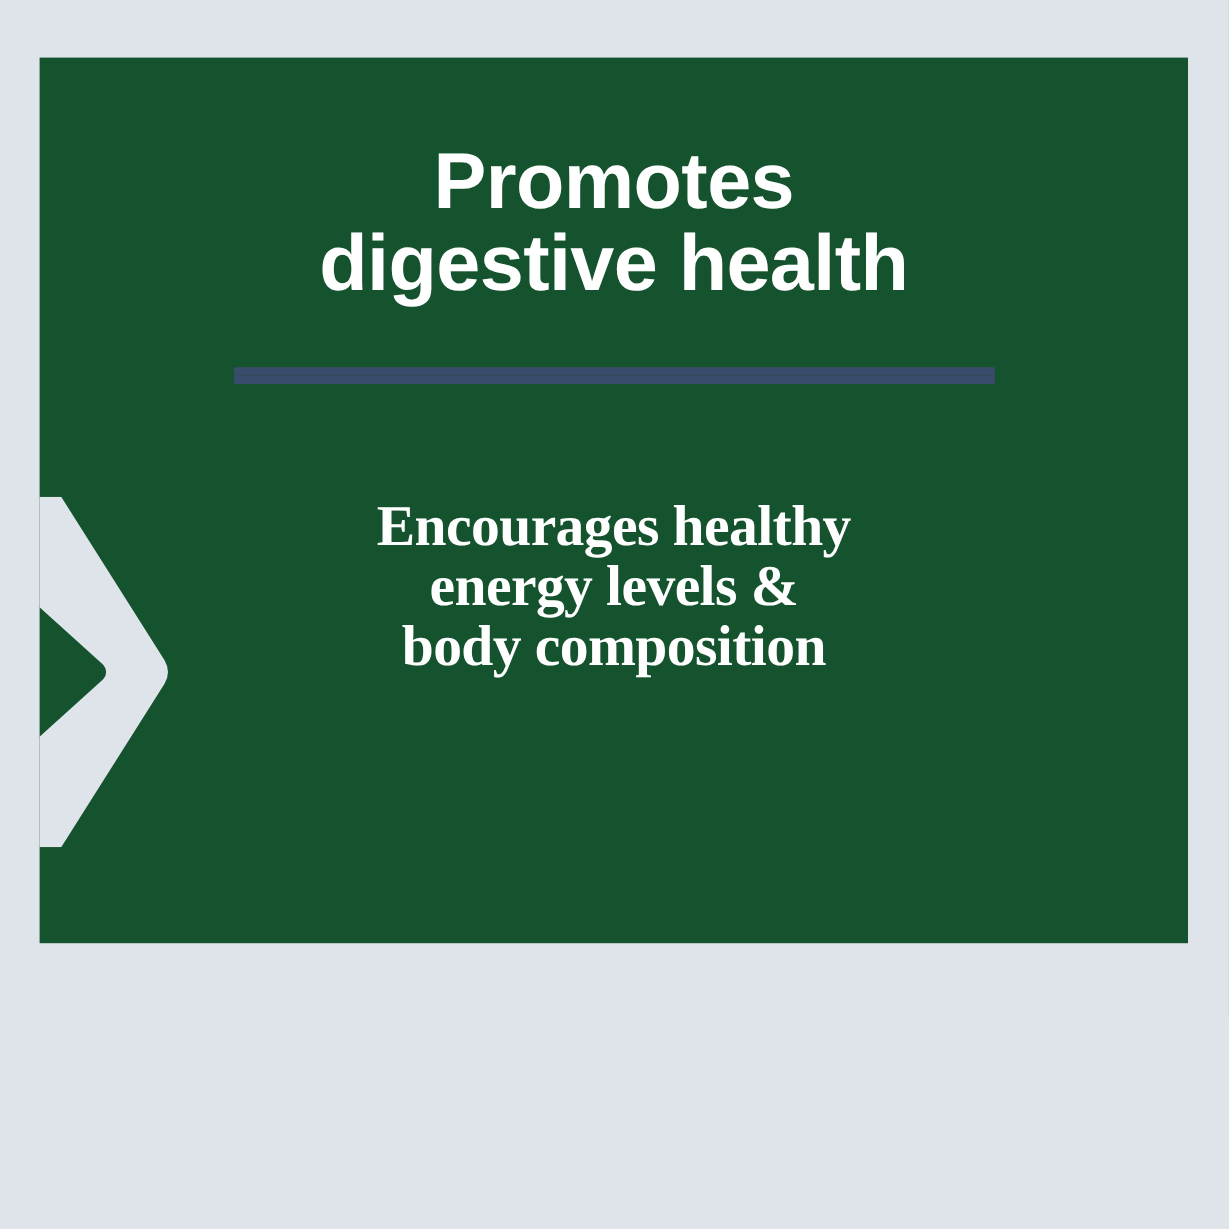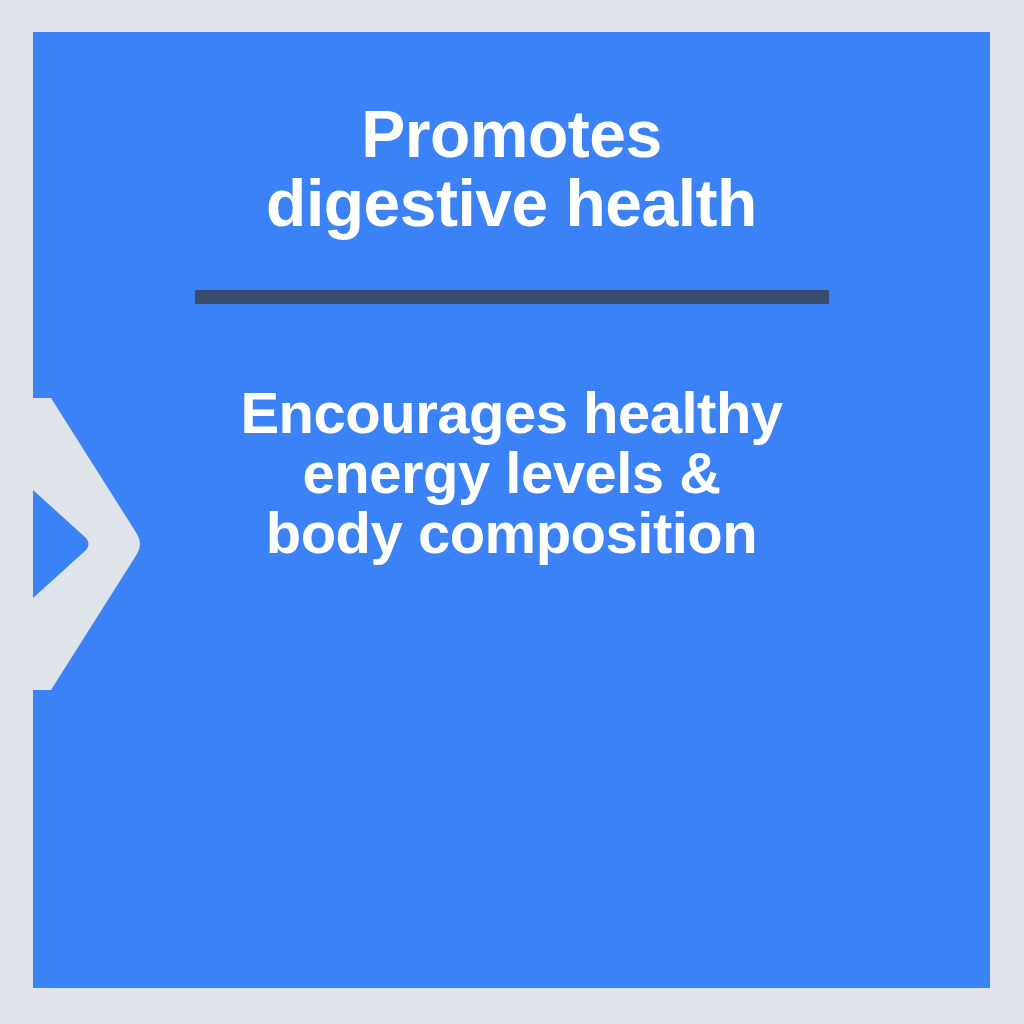--- a/index.html
+++ b/index.html
@@ -18,24 +18,24 @@
     position: relative;
     width: 1024px;
     height: 1024px;
     background: #dfe3ea;
   }
 
   
   .benefits-panel {
     position: absolute;
     left: 33px;
-    top: 32px;
+    top: 48px;
     width: 957px;
-    height: 956px;
-    background: #3b82f6;
+    height: 738px;
+    background: #14532d;
     box-sizing: border-box;
     overflow: hidden;
   }
 
   
   .chevron-marker {
     position: absolute;
     left: -2px;
     top: 366px;
     width: 112px;
@@ -82,22 +82,23 @@
     height: 258px;
     font-size: 66px;
     padding-top: 16px;
   }
   .benefit-item.b2 {
     height: 352px;
     font-size: 70px;
   }
   .benefit-item.b3 {
     height: 346px;
-    font-size: 58px;
+    font-size: 48px;
     padding-bottom: 8px;
+    font-family: Liberation Serif, serif;
   }
 
   .benefit-divider {
     width: 634px;
     height: 7px;
     background: #3a4c6b;
     flex: none;
   }
 </style>
 </head>

